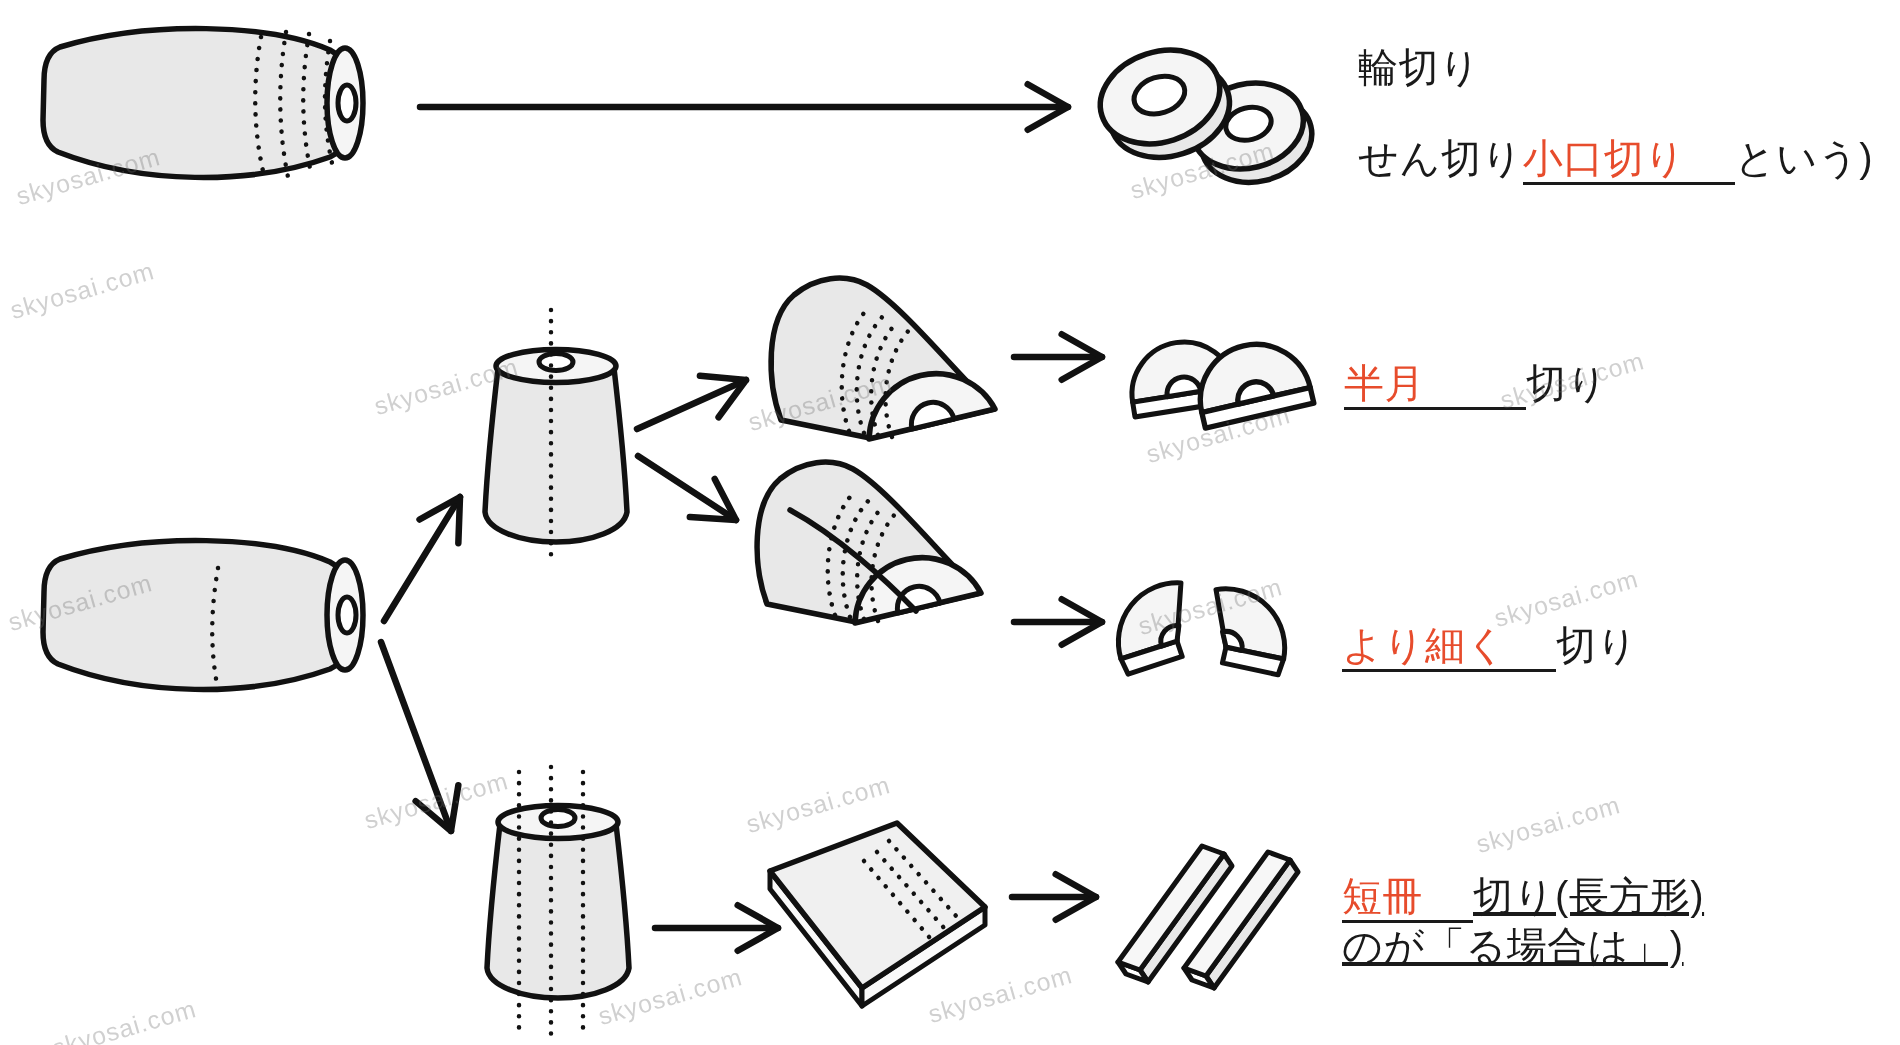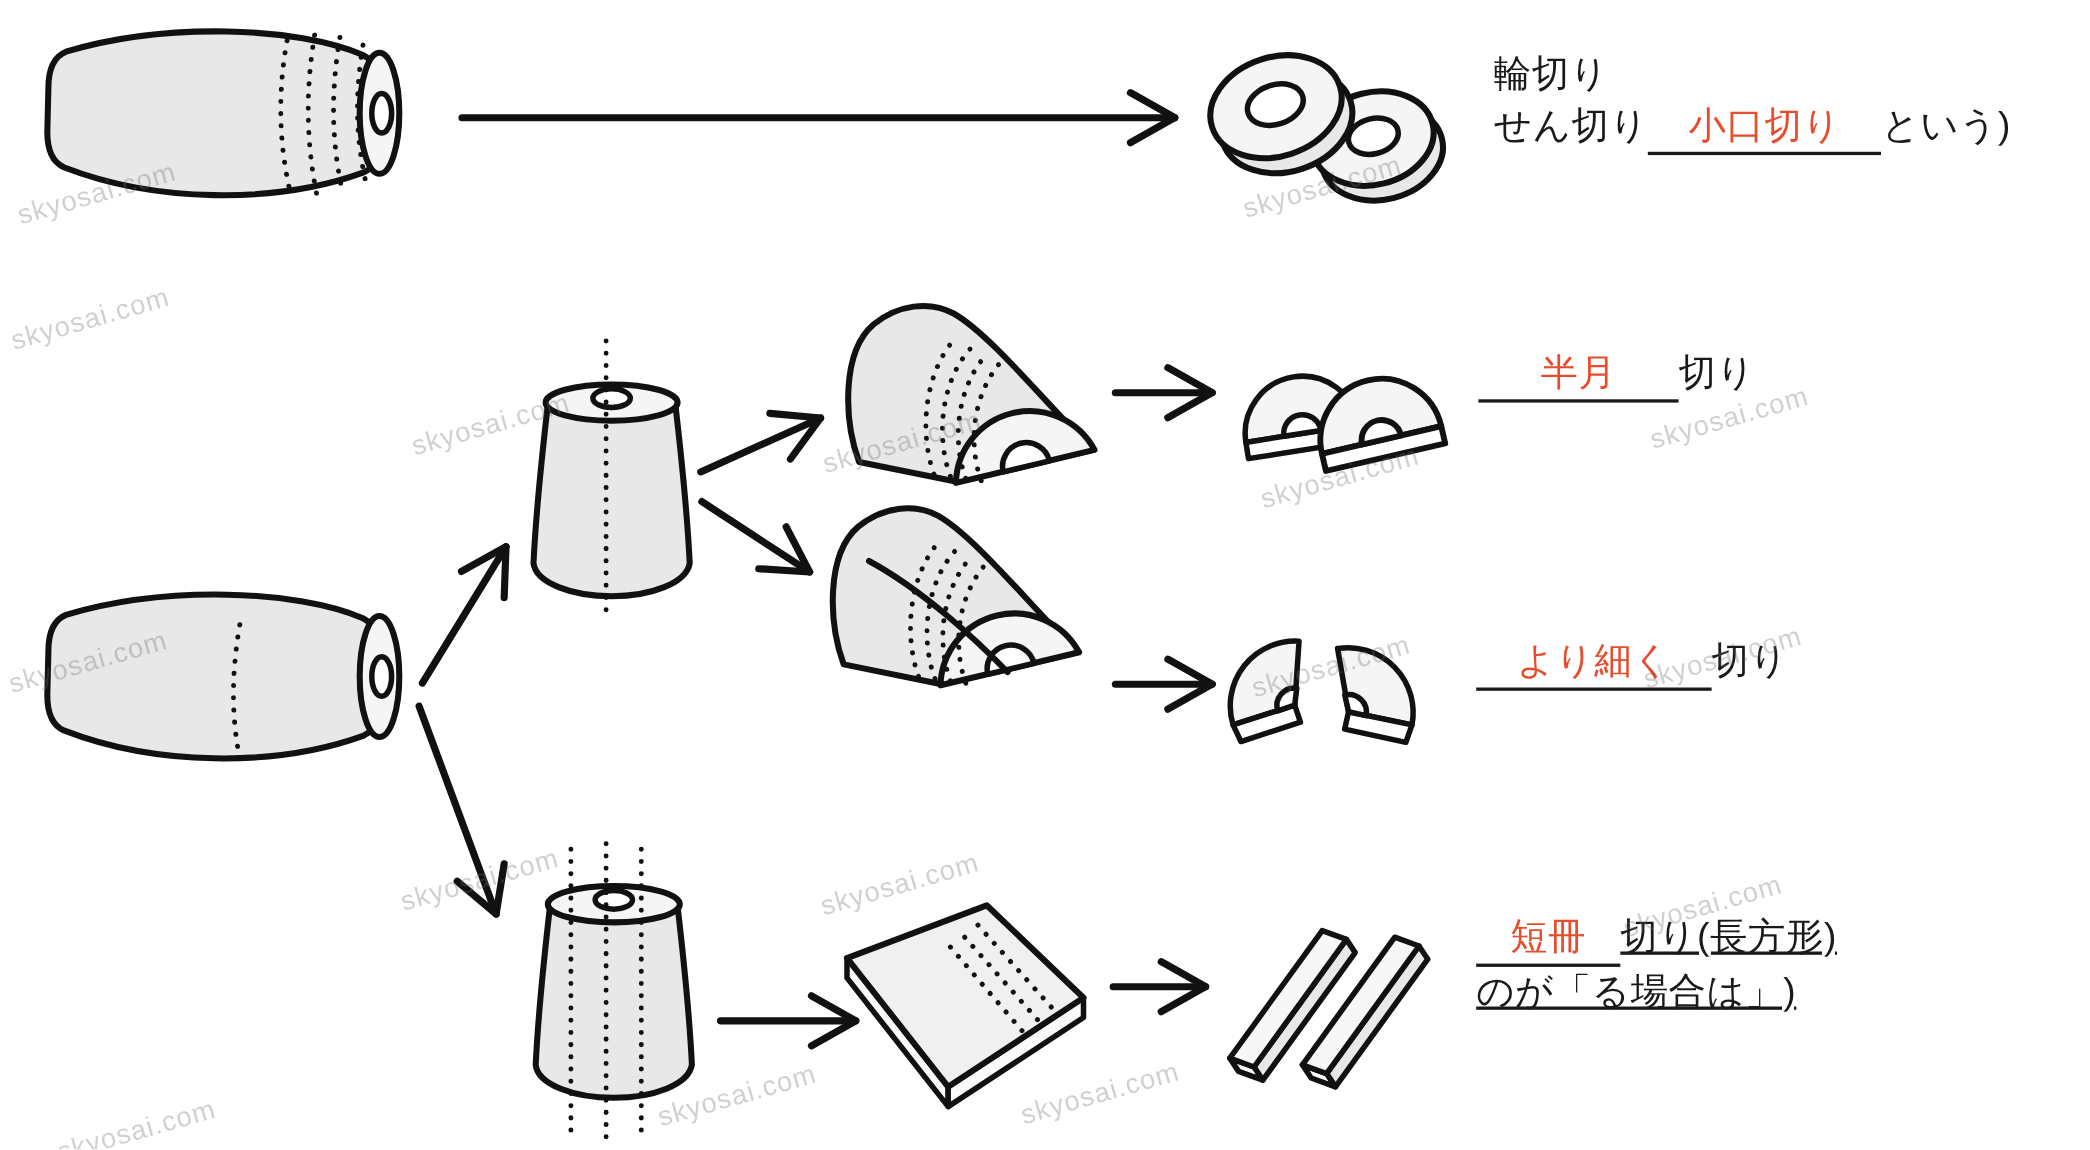--- a/index.html
+++ b/index.html
@@ -4,24 +4,24 @@
 <style>
   html,body { margin:0; padding:0; background:#fff; }
   #stage {
     position:relative; width:1900px; height:1045px; background:#ffffff;
     overflow:hidden; font-family:"Liberation Sans", sans-serif;
   }
   #stage svg { position:absolute; left:0; top:0; }
   .dots  { fill:none; stroke:#111; stroke-width:4.5; stroke-dasharray:0.1 11; stroke-linecap:round; }
   .arrow { fill:none; stroke:#111; stroke-width:6.5; stroke-linecap:round; marker-end:url(#ah); }
   .lbl {
-    position:absolute; font-size:34px; line-height:47px; color:#1a1a1a;
+    position:absolute; font-size:40px; line-height:47px; color:#1a1a1a;
     white-space:nowrap; letter-spacing:0.5px;
   }
-  .blank { display:inline-block; text-align:center; border-bottom:3.5px solid #1a1a1a; }
+  .blank { display:inline-block; border-bottom:3.5px solid #1a1a1a;margin-top:44px; }
   .ans   { color:#e74c2c; }
   .wm {
     position:absolute; font-size:25px; letter-spacing:1px;
     color:rgba(110,110,110,0.32); transform:rotate(-16deg); white-space:nowrap;
     pointer-events:none;
   }
 </style>
 </head>
 <body>
 

